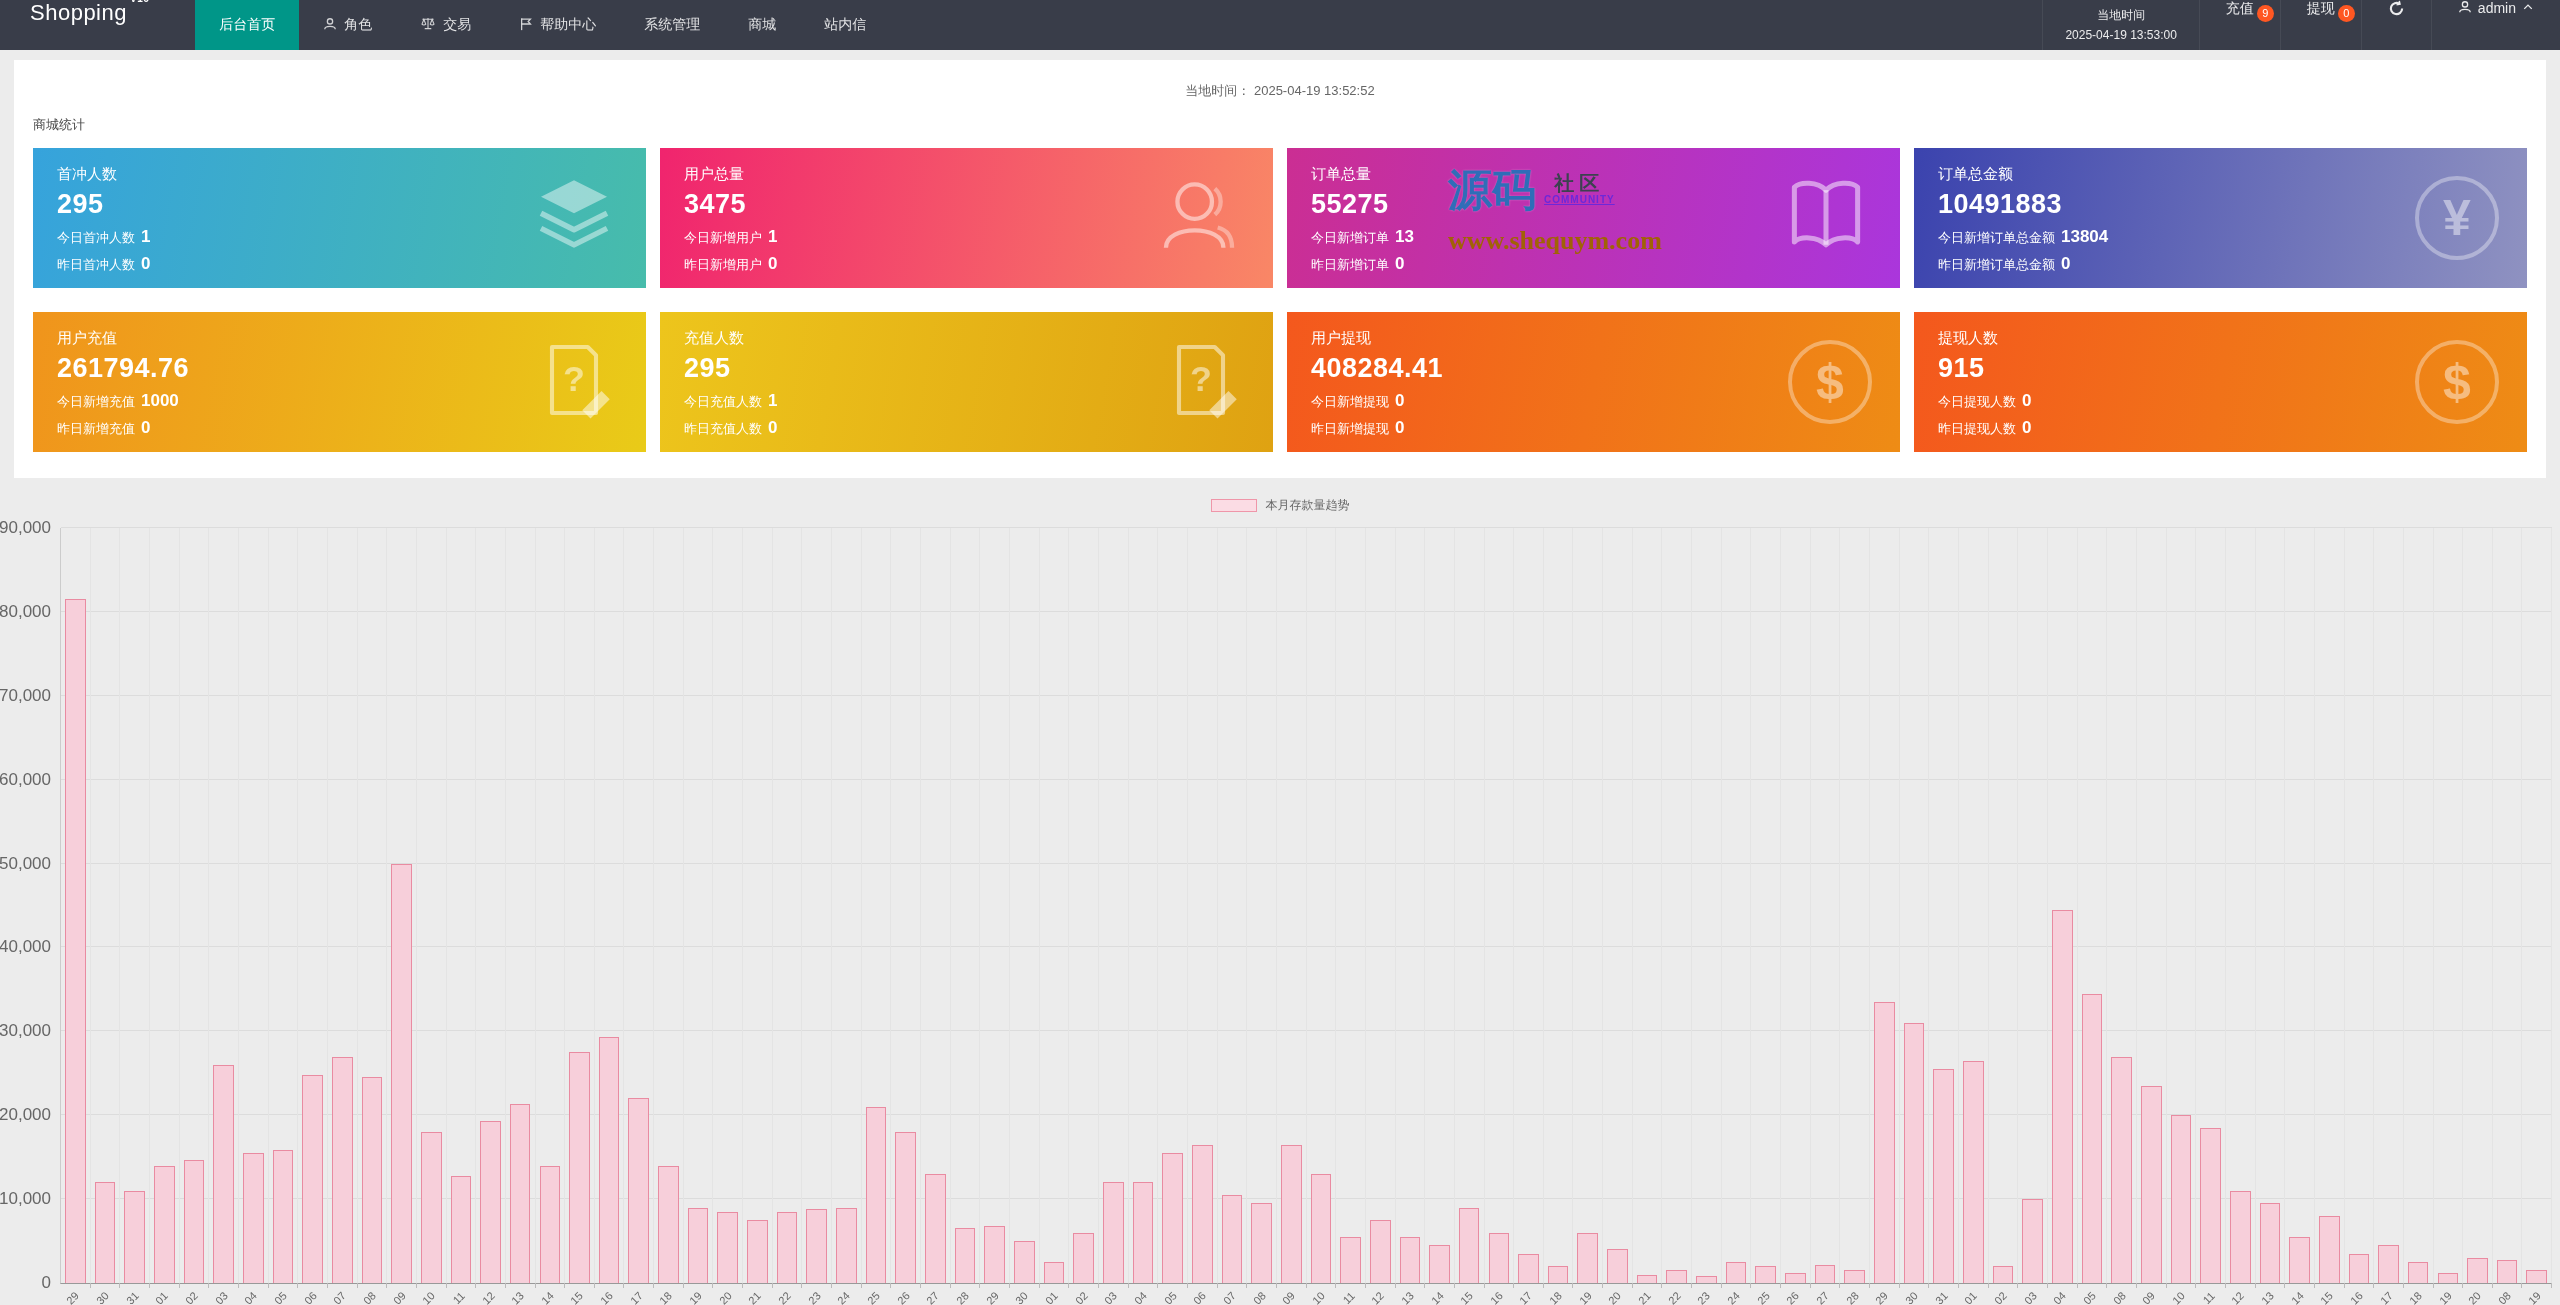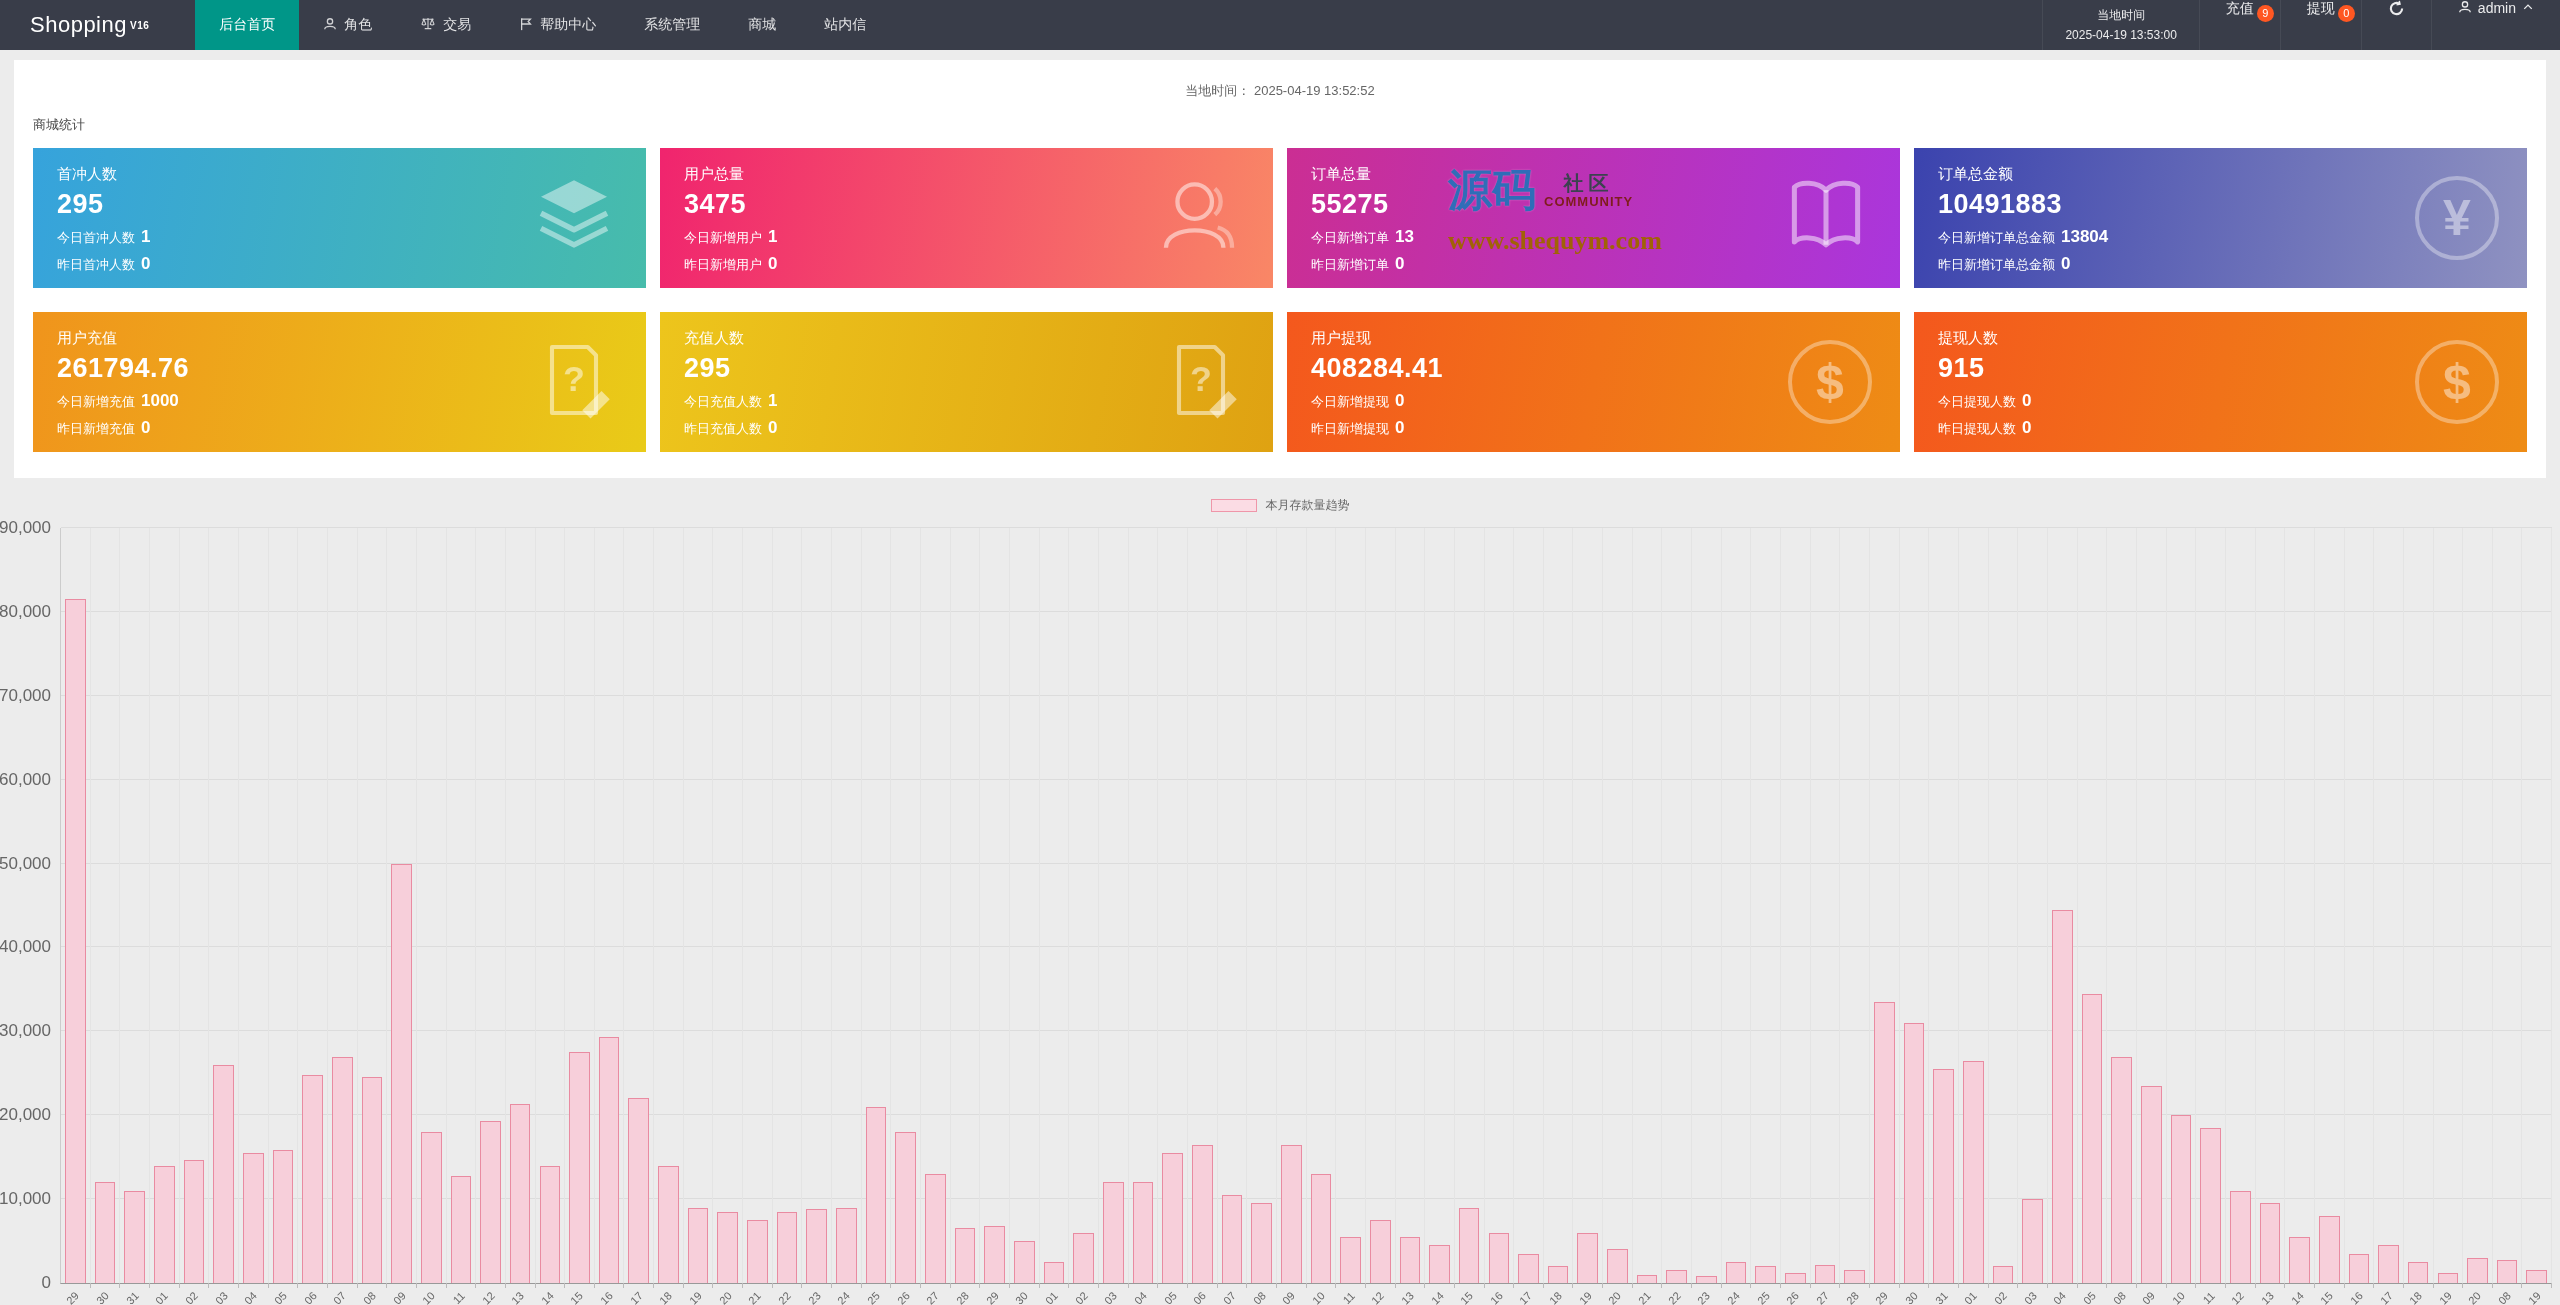--- a/index.html
+++ b/index.html
@@ -1,21 +1,21 @@
 <!DOCTYPE html>
 <html><head>
 <meta charset="utf-8">
 <style>
   * { margin:0; padding:0; box-sizing:border-box; }
   html,body { width:2560px; height:1305px; overflow:hidden; background:#ececec;
     font-family:"Liberation Sans","DejaVu Sans",sans-serif; }
 
   
   .navbar { height:50px; background:#393d49; display:flex; align-items:stretch; color:#fff; }
-  .brand { display:flex; align-items:flex-end; padding:0 46px 12px 30px; font-size:22px; color:#fff; letter-spacing:0.5px; }
+  .brand { display:flex; align-items:flex-start; padding:0 46px 0 30px; font-size:22px; color:#fff; letter-spacing:0.5px; }
   .brand sup { font-size:10px; margin-left:3px; transform:translateY(-7px); font-weight:bold; }
   .menu { display:flex; align-items:stretch; }
   .menu-item { display:flex; align-items:center; gap:7px; padding:0 24px; font-size:14px;
     color:rgba(255,255,255,0.85); cursor:pointer; }
   .menu-item.active { background:#009688; color:#fff; }
   .menu-item svg { opacity:0.9; }
   .nav-right { margin-left:auto; display:flex; align-items:stretch; }
   .time-box { display:flex; flex-direction:column; justify-content:center; align-items:center;
     padding:0 22px; font-size:12px; line-height:1.7; color:rgba(255,255,255,0.9);
     border-left:1px solid rgba(255,255,255,0.07); }
@@ -38,21 +38,21 @@
   .coin { width:84px; height:84px; border:4px solid rgba(255,255,255,0.35); border-radius:50%;
     display:flex; align-items:center; justify-content:center; font-size:50px; font-weight:bold;
     color:rgba(255,255,255,0.45); }
 
   
   .watermark { position:absolute; left:1448px; top:168px; z-index:5; pointer-events:none; }
   .wm-row { display:flex; align-items:flex-start; gap:8px; }
   .wm-cn { font-size:44px; font-weight:bold; color:#2f6db8; line-height:1; text-shadow:0 0 2px rgba(255,255,255,0.35); }
   .wm-col { display:flex; flex-direction:column; margin-top:4px;text-align:center; }
   .wm-sub { font-size:20px; font-weight:bold; color:#3c4250; letter-spacing:5px; line-height:1.1; }
-  .wm-en { font-size:13px; font-weight:bold; color:#7f1d1d; letter-spacing:1px; }
+  .wm-en { font-size:10px; font-weight:bold; color:#6d28d9; letter-spacing:1px;text-decoration:underline; }
   .wm-url { font-size:26px; font-weight:bold; color:#a16207; margin-top:14px; font-family:"Liberation Serif","DejaVu Serif",serif; }
 
   
   .chart { margin-top:18px; }
   .legend { display:flex; justify-content:center; align-items:center; gap:9px; height:18px; }
   .legend-swatch { width:46px; height:13px; background:#fbdce4; border:1px solid #ef96a9; }
   .legend-label { font-size:12px; color:#666; }
   .plot-wrap { position:relative; margin:14px 8px 0 60px; height:756px; }
   .plot { position:absolute; inset:0; border-left:1px solid #ccc; border-bottom:1px solid #999;
     display:flex; align-items:stretch; }

